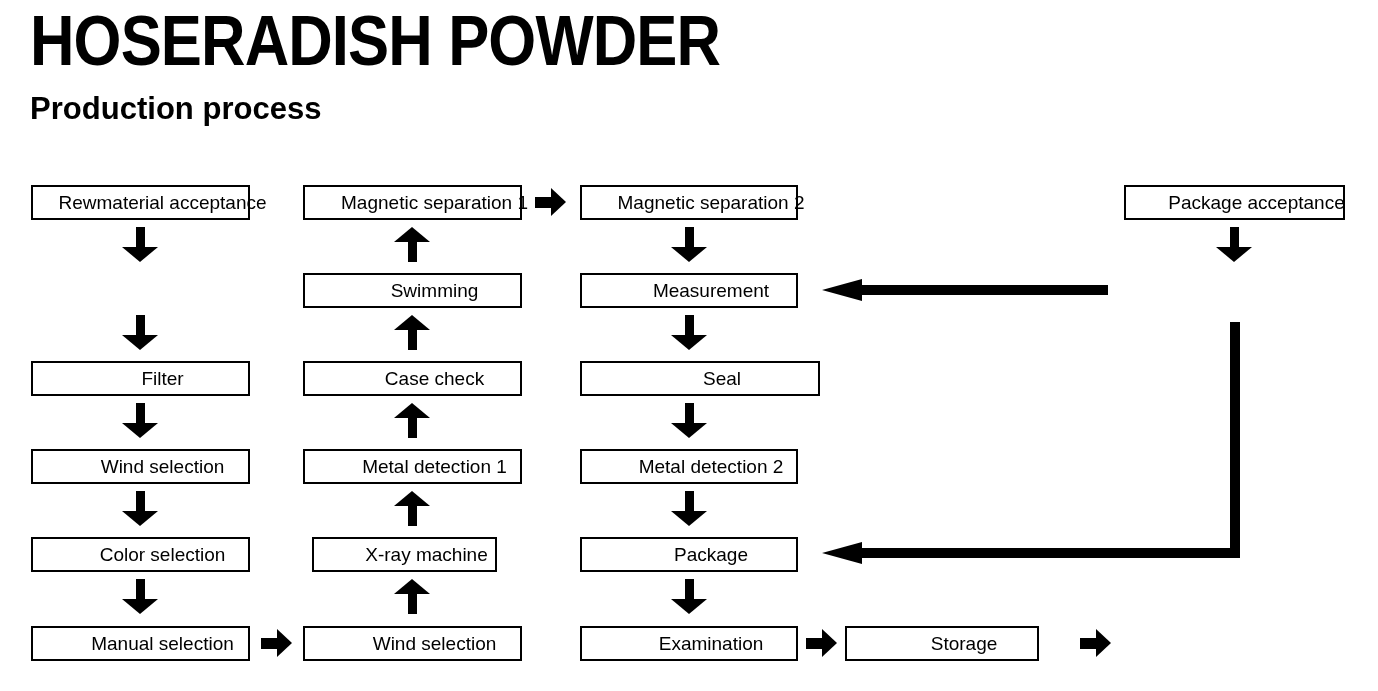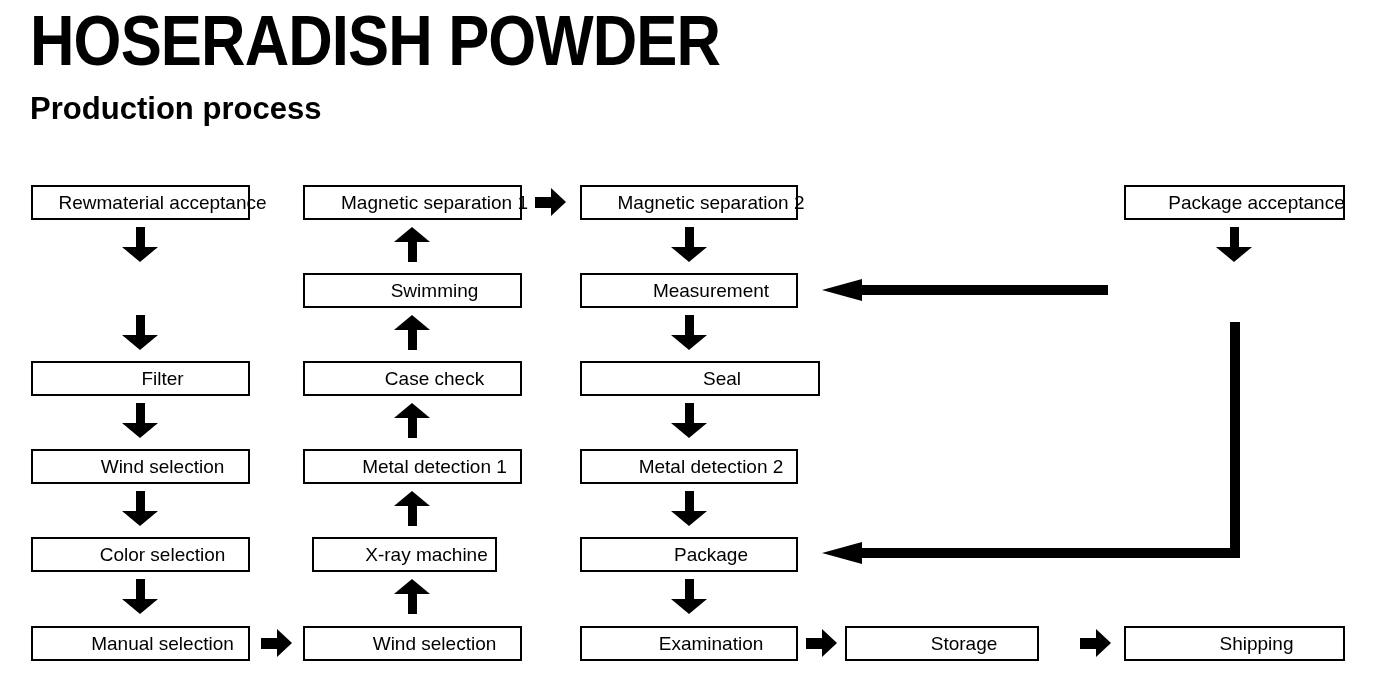--- a/index.html
+++ b/index.html
@@ -64,21 +64,20 @@
   <div class="node" style="left:580px;top:185px;width:218px">Magnetic separation 2</div>
   <div class="node" style="left:580px;top:273px;width:218px">Measurement</div>
   <div class="node" style="left:580px;top:361px;width:240px">Seal</div>
   <div class="node" style="left:580px;top:449px;width:218px">Metal detection 2</div>
   <div class="node" style="left:580px;top:537px;width:218px">Package</div>
   <div class="node" style="left:580px;top:626px;width:218px">Examination</div>
 
   <div class="node" style="left:1124px;top:185px;width:221px">Package acceptance</div>
 
   <div class="node" style="left:845px;top:626px;width:194px">Storage</div>
-  <div class="node" style="left:1124px;top:626px;width:221px">Shipping</div>
 
   <div class="arr-v arr-down" style="left:122px;top:227px">
       <i class="shaft"></i>
       <i class="head"></i>
     </div>
   <div class="arr-v arr-down" style="left:122px;top:315px">
       <i class="shaft"></i>
       <i class="head"></i>
     </div>
   <div class="arr-v arr-down" style="left:122px;top:403px">

